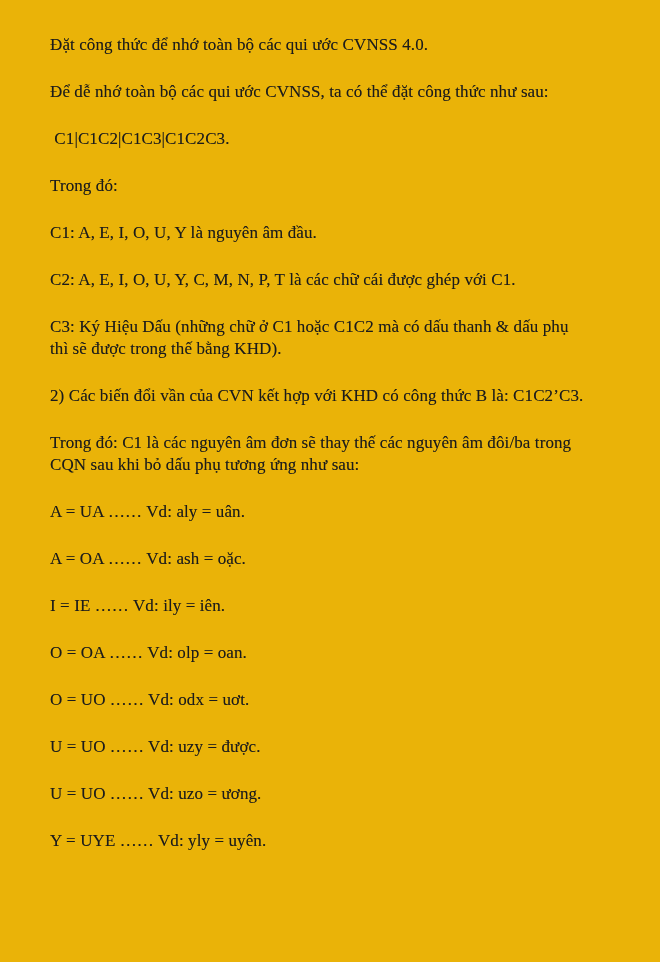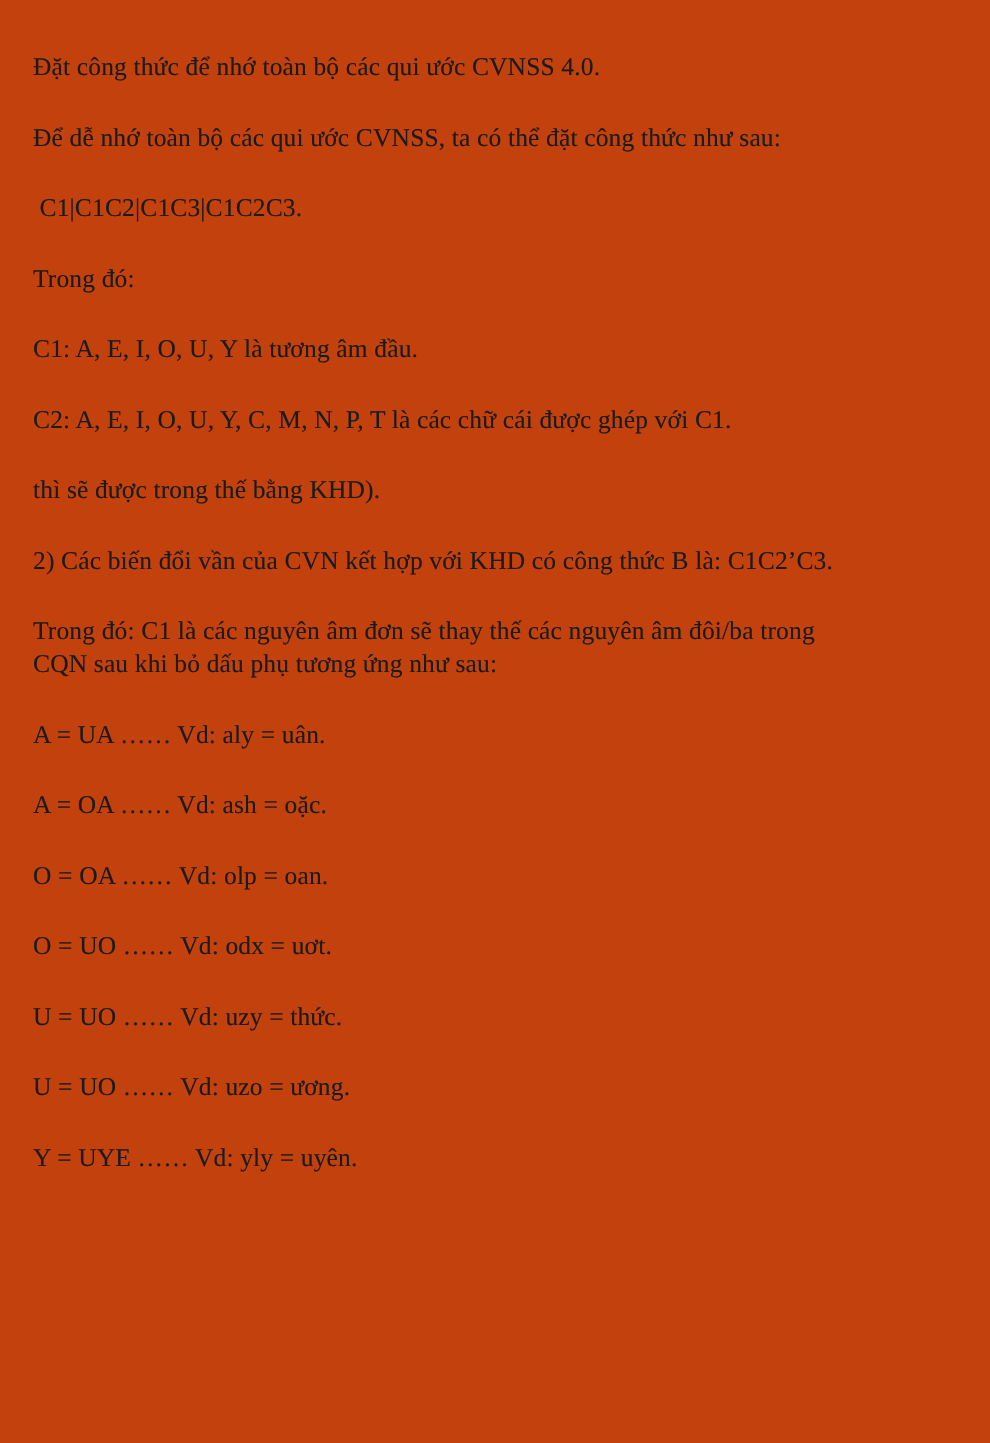--- a/index.html
+++ b/index.html
@@ -10,22 +10,22 @@
   body {
     width: 660px;
     height: 962px;
     overflow: hidden;
     font-family: "Liberation Serif", "DejaVu Serif", serif;
   }
   .page {
     box-sizing: border-box;
     width: 660px;
     height: 962px;
-    padding: 34px 30px 10px 22px;
-    background: #c2410c;
+    padding: 34px 30px 10px 50px;
+    background: #eab308;
     color: #1b1b1b;
   }
   .para {
     margin: 0 0 25px 0;
   }
   .line {
     font-size: 17px;
     line-height: 22px;
     white-space: pre-wrap;
     letter-spacing: 0.1px;
@@ -44,49 +44,53 @@
     <div class="para">
       <div class="line">Để dễ nhớ toàn bộ các qui ước CVNSS, ta có thể đặt công thức như sau:</div>
     </div>
     <div class="para">
       <div class="line"> C1|C1C2|C1C3|C1C2C3.</div>
     </div>
     <div class="para">
       <div class="line">Trong đó:</div>
     </div>
     <div class="para">
-      <div class="line">C1: A, E, I, O, U, Y là tương âm đầu.</div>
+      <div class="line">C1: A, E, I, O, U, Y là nguyên âm đầu.</div>
     </div>
     <div class="para">
       <div class="line">C2: A, E, I, O, U, Y, C, M, N, P, T là các chữ cái được ghép với C1.</div>
     </div>
     <div class="para">
+      <div class="line">C3: Ký Hiệu Dấu (những chữ ở C1 hoặc C1C2 mà có dấu thanh &amp; dấu phụ</div>
       <div class="line">thì sẽ được trong thế bằng KHD).</div>
     </div>
     <div class="para">
       <div class="line">2) Các biến đổi vần của CVN kết hợp với KHD có công thức B là: C1C2’C3.</div>
     </div>
     <div class="para">
       <div class="line">Trong đó: C1 là các nguyên âm đơn sẽ thay thế các nguyên âm đôi/ba trong</div>
       <div class="line">CQN sau khi bỏ dấu phụ tương ứng như sau:</div>
     </div>
     <div class="para">
       <div class="line">A = UA …… Vd: aly = uân.</div>
     </div>
     <div class="para">
       <div class="line">A = OA …… Vd: ash = oặc.</div>
     </div>
     <div class="para">
+      <div class="line">I = IE …… Vd: ily = iên.</div>
+    </div>
+    <div class="para">
       <div class="line">O = OA …… Vd: olp = oan.</div>
     </div>
     <div class="para">
       <div class="line">O = UO …… Vd: odx = uơt.</div>
     </div>
     <div class="para">
-      <div class="line">U = UO …… Vd: uzy = thức.</div>
+      <div class="line">U = UO …… Vd: uzy = được.</div>
     </div>
     <div class="para">
       <div class="line">U = UO …… Vd: uzo = ương.</div>
     </div>
     <div class="para">
       <div class="line">Y = UYE …… Vd: yly = uyên.</div>
     </div>
   </main>
 
 </body></html>

